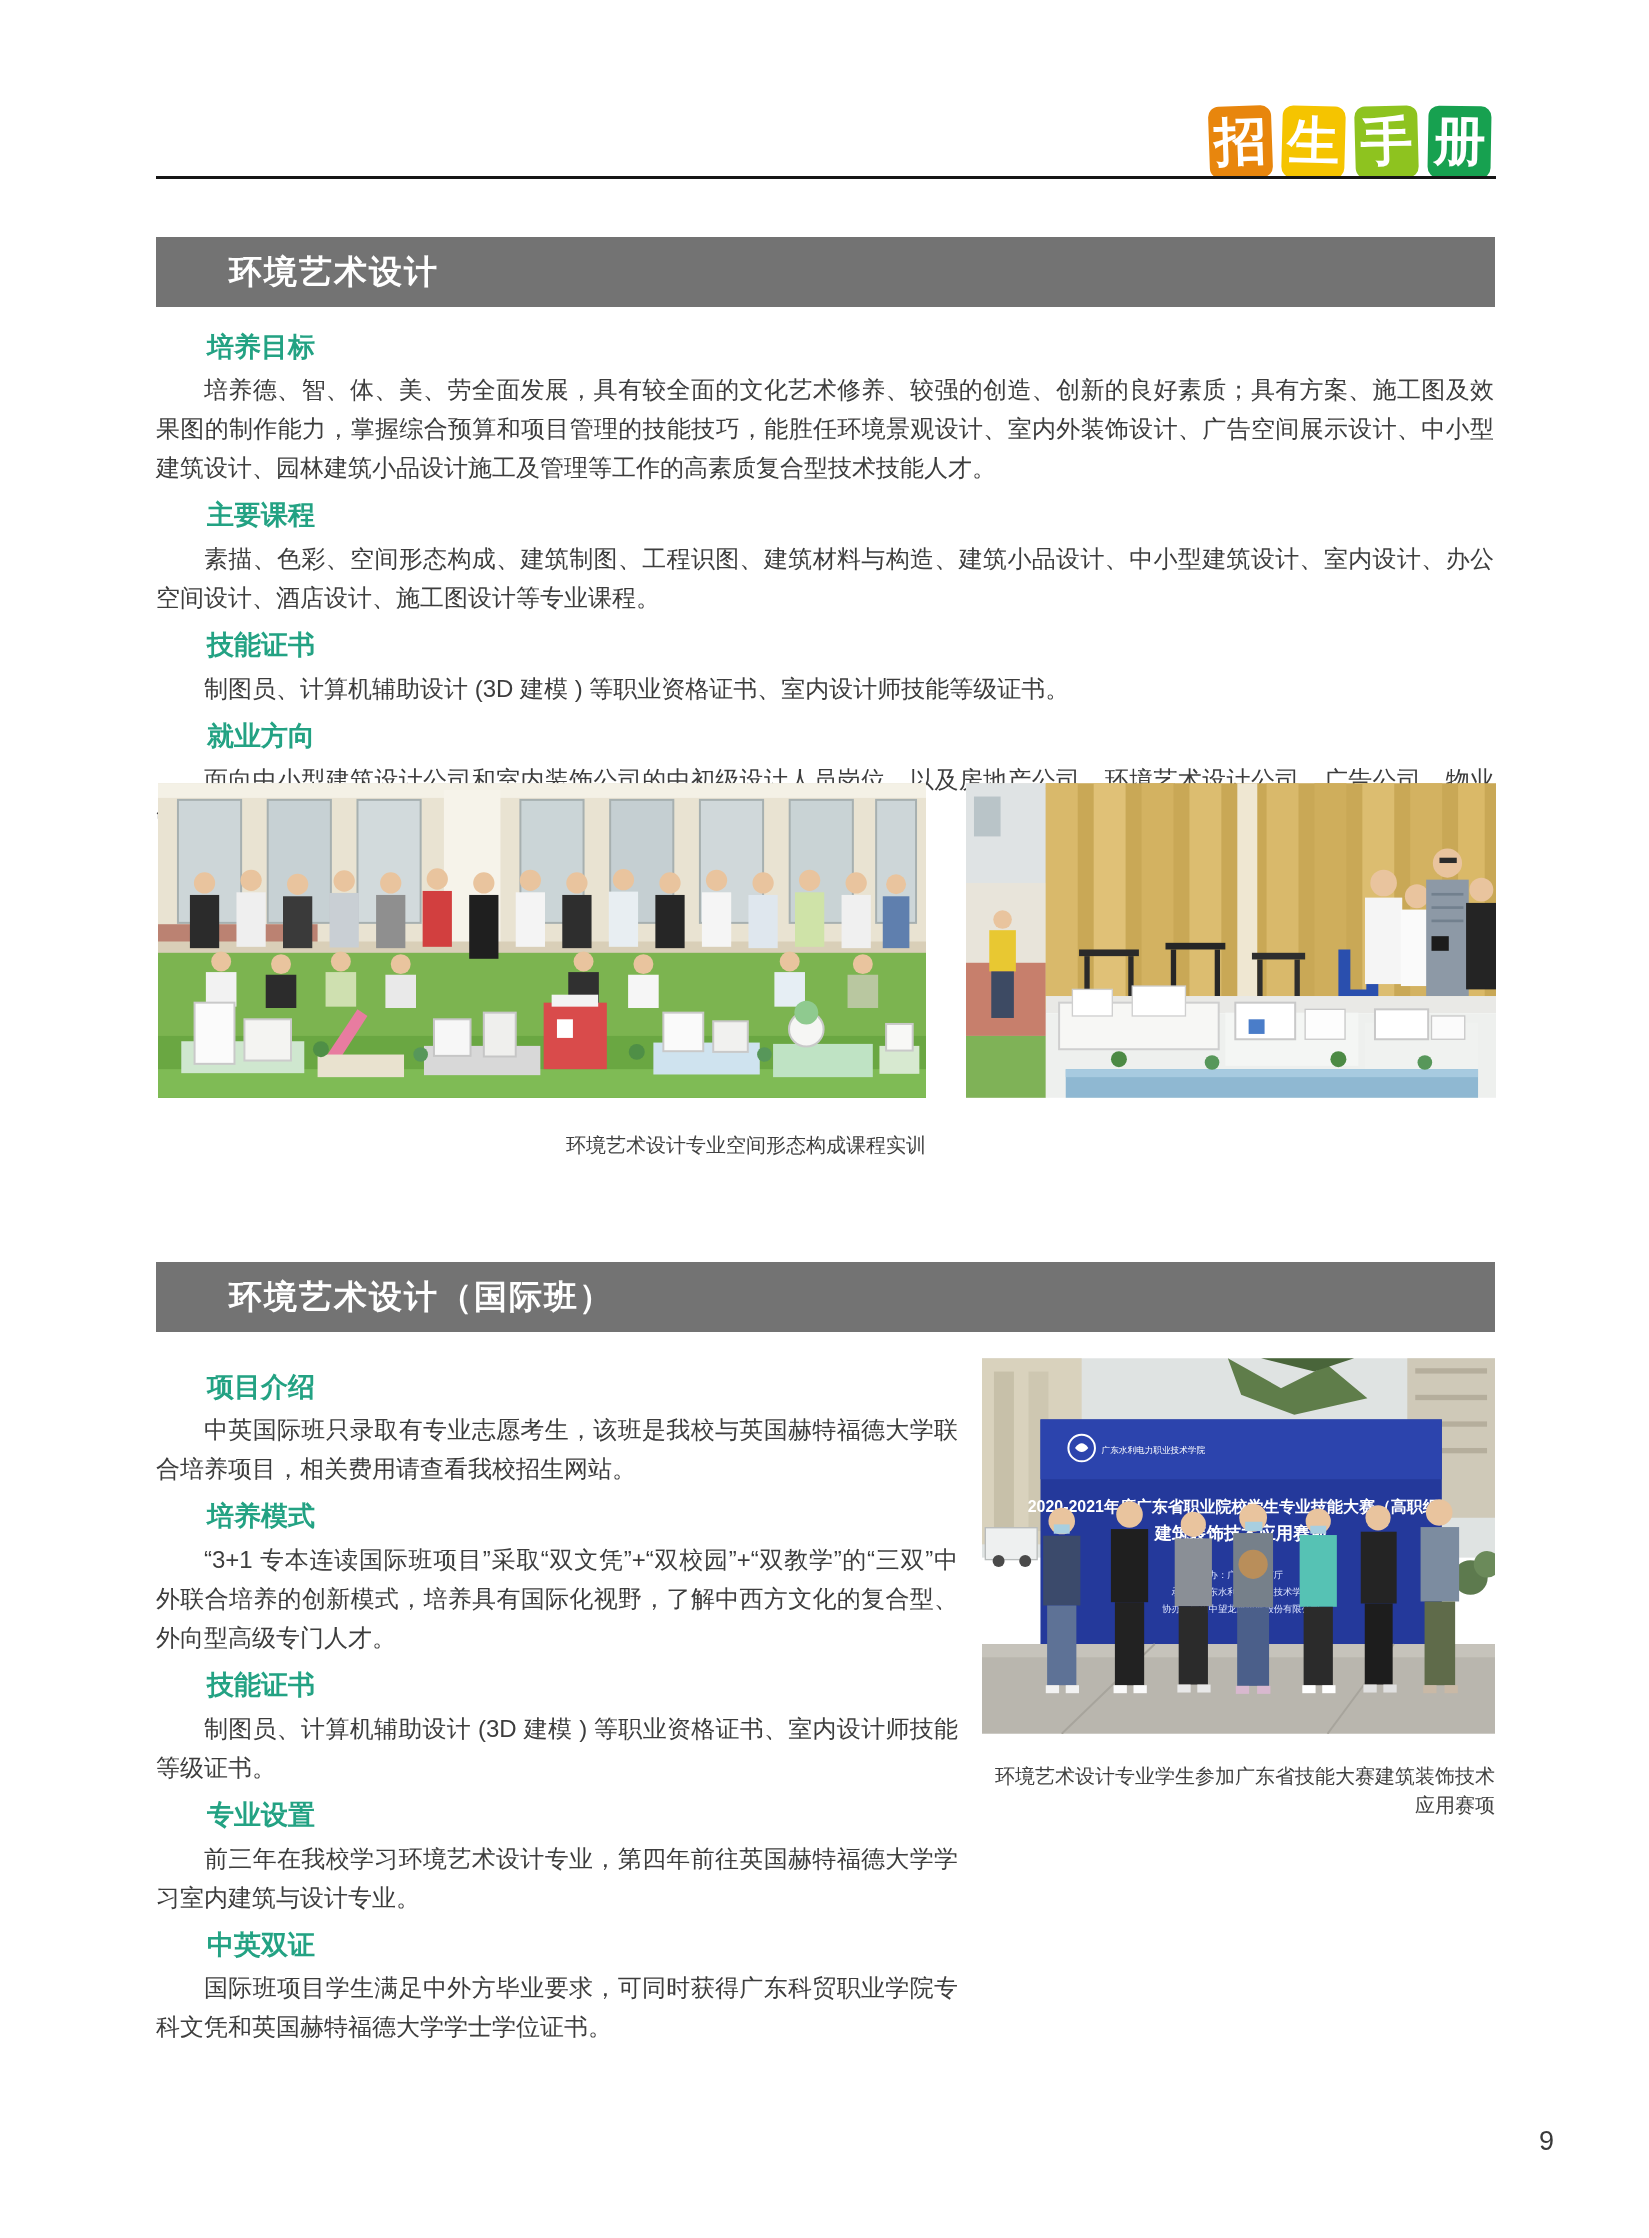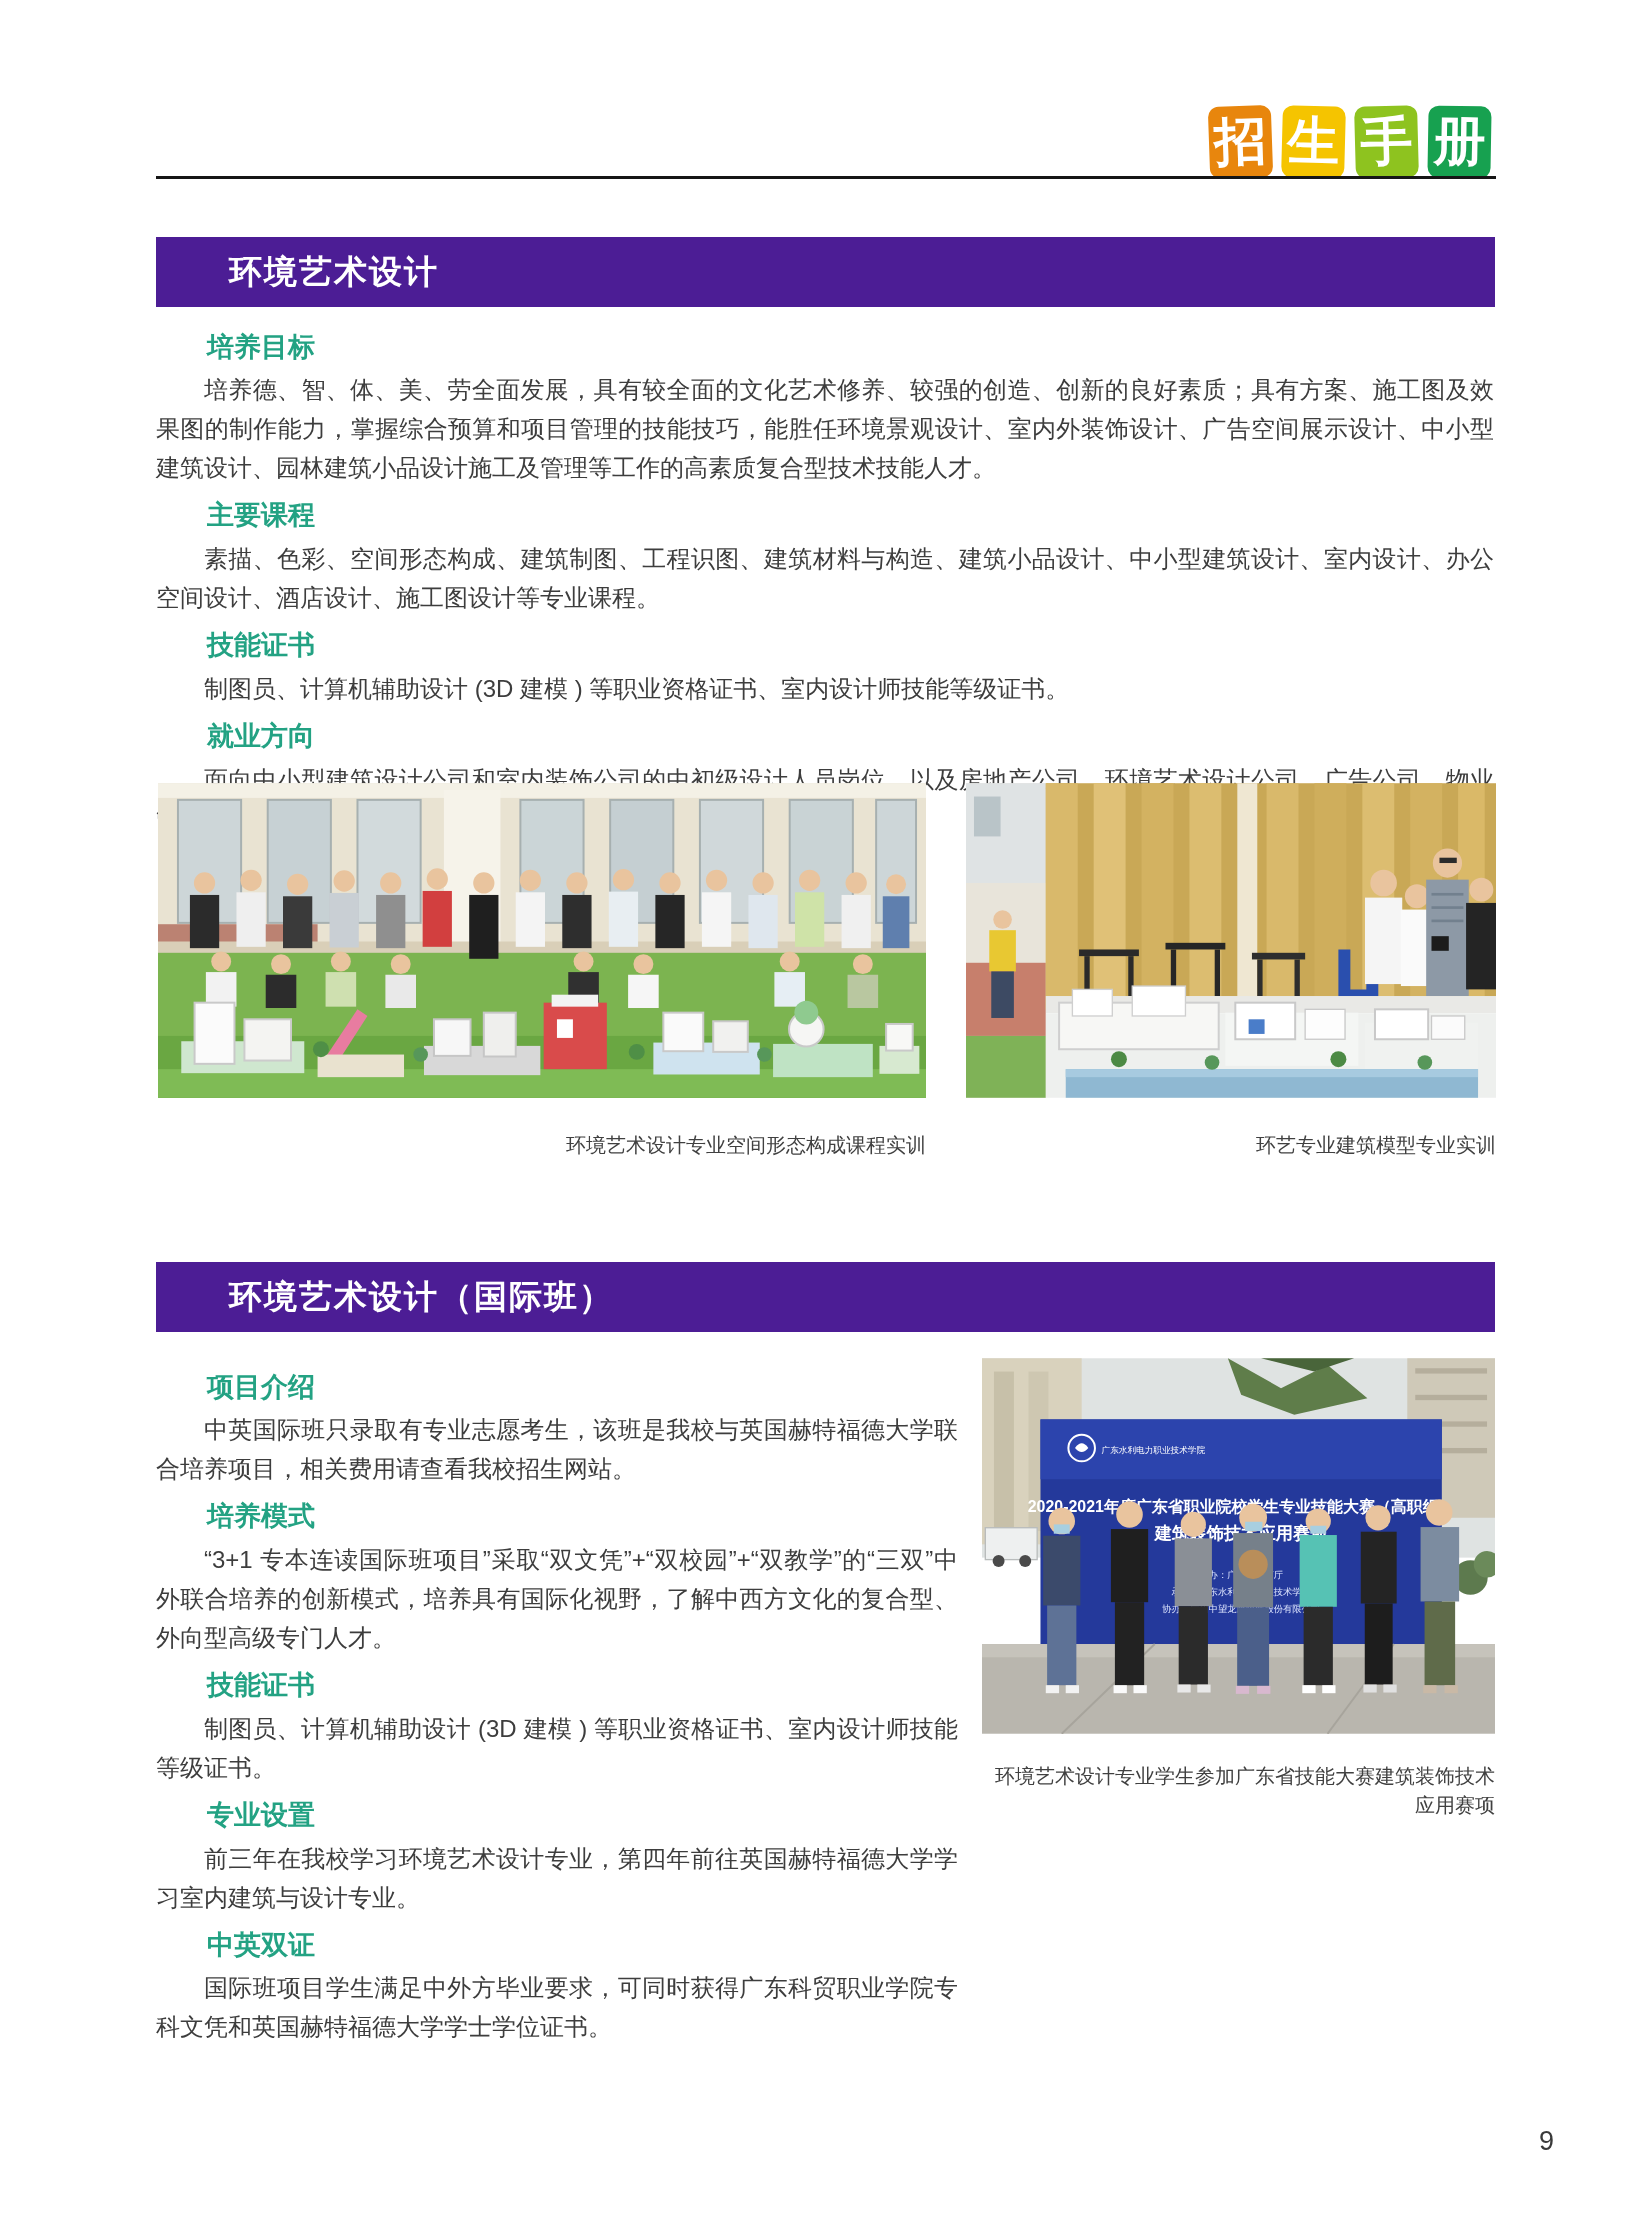--- a/index.html
+++ b/index.html
@@ -10,21 +10,21 @@
   .badge{position:absolute;top:106px;left:1209px;display:flex;gap:10px;}
   .tile{width:63px;height:72px;border-radius:10.6px;display:flex;align-items:center;justify-content:center;
         font-family:"Liberation Serif",serif;font-weight:bold;font-size:52px;color:#ffffff;}
   .tile.t0{background:#E8860D;transform:rotate(-2deg);}
   .tile.t1{background:#F5C400;transform:rotate(1.5deg);}
   .tile.t2{background:#8EC31F;transform:rotate(-1.5deg);}
   .tile.t3{background:#17A150;transform:rotate(1deg);}
   .rule{position:absolute;top:176px;left:156px;width:1340px;height:3.3px;background:#161616;}
 
   
-  .bar{position:absolute;left:156px;width:1339px;height:70px;background:#4c1d95;color:#ffffff;
+  .bar{position:absolute;left:156px;width:1339px;height:70px;background:#737373;color:#ffffff;
        font-size:33px;font-weight:bold;line-height:70px;padding-left:73px;box-sizing:border-box;letter-spacing:2px;}
   .bar1{top:237px;}
   .bar2{top:1262px;}
 
   
   .sec1-content{position:absolute;top:318px;left:156px;width:1338px;}
   .sec2-content{position:absolute;top:1358px;left:156px;width:1339px;display:flex;gap:24px;}
   .sec2-left{width:802px;}
   .sec2-right{width:513px;display:flex;flex-direction:column;align-items:center;}
   h3.subhead{color:#23A283;font-size:27px;font-weight:bold;margin:10.6px 0 5.3px;text-indent:51px;}
@@ -296,21 +296,20 @@
           <rect x="615" y="340" width="80" height="45" fill="#ffffff" stroke="#c9c9c9" stroke-width="3"></rect>
           <rect x="700" y="350" width="50" height="35" fill="#fbfbfb" stroke="#c9c9c9" stroke-width="2"></rect>
           <rect x="150" y="430" width="620" height="43" fill="#8fb8d2"></rect>
           <rect x="150" y="430" width="620" height="12" fill="#a7cae0"></rect>
           <circle cx="230" cy="415" r="12" fill="#4c8a44"></circle>
           <circle cx="370" cy="420" r="11" fill="#57975a"></circle>
           <circle cx="560" cy="415" r="12" fill="#4c8a44"></circle>
           <circle cx="690" cy="420" r="11" fill="#57975a"></circle>
         </g>
       </svg>
-      <figcaption>环艺专业建筑模型专业实训</figcaption>
     </figure>
   </div>
 
   <div class="bar bar2">
     <span>环境艺术设计（国际班）</span>
   </div>
 
   <div class="sec2-content">
     <div class="sec2-left">
       <h3 class="subhead">项目介绍</h3>

